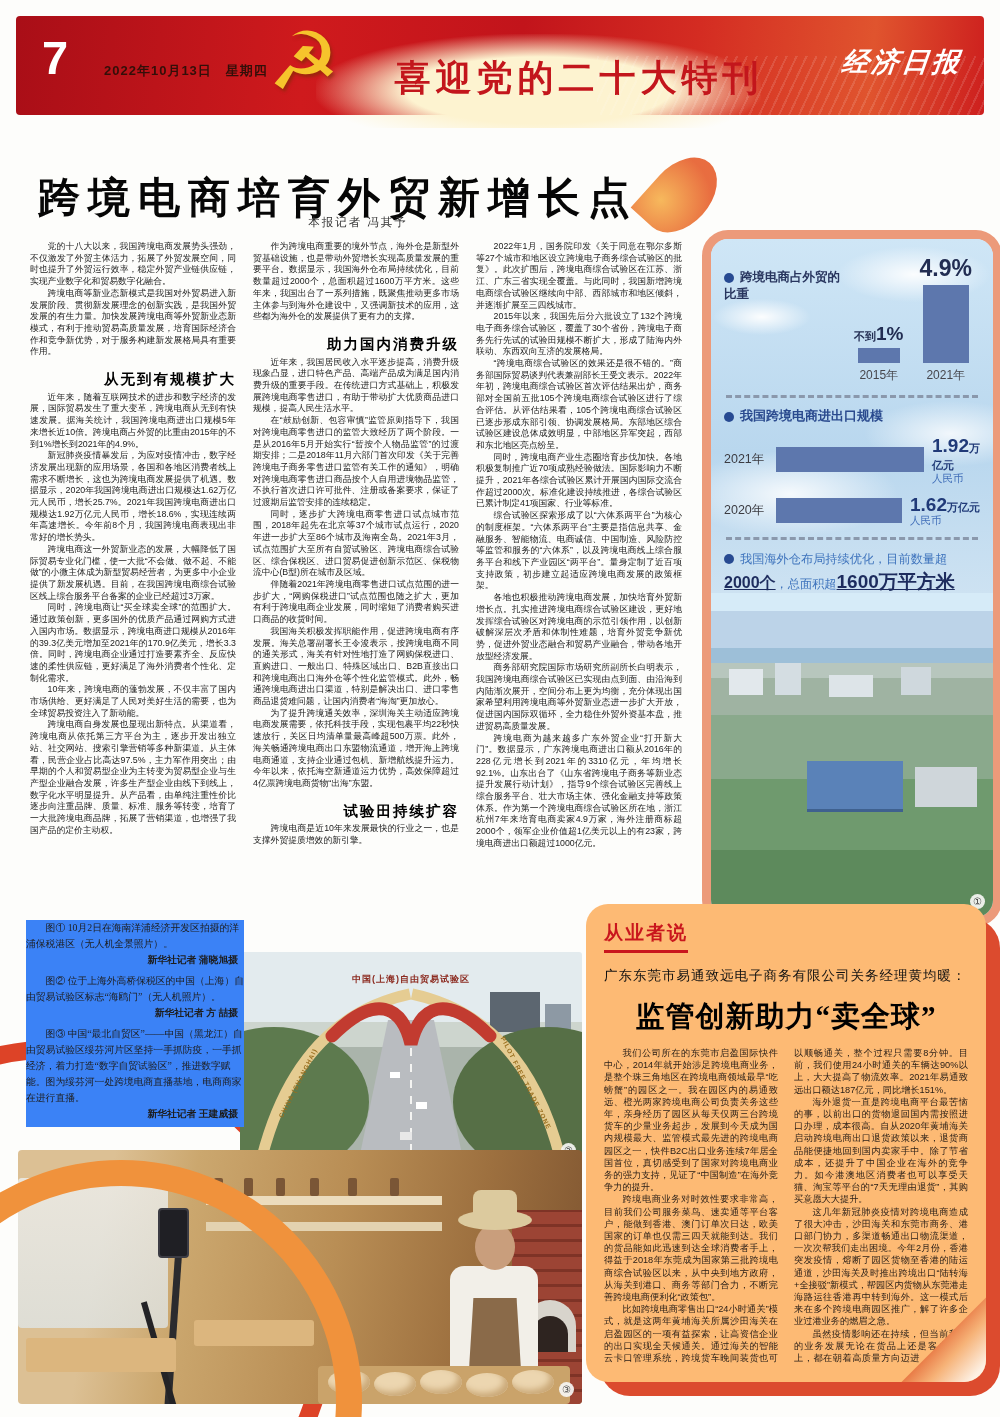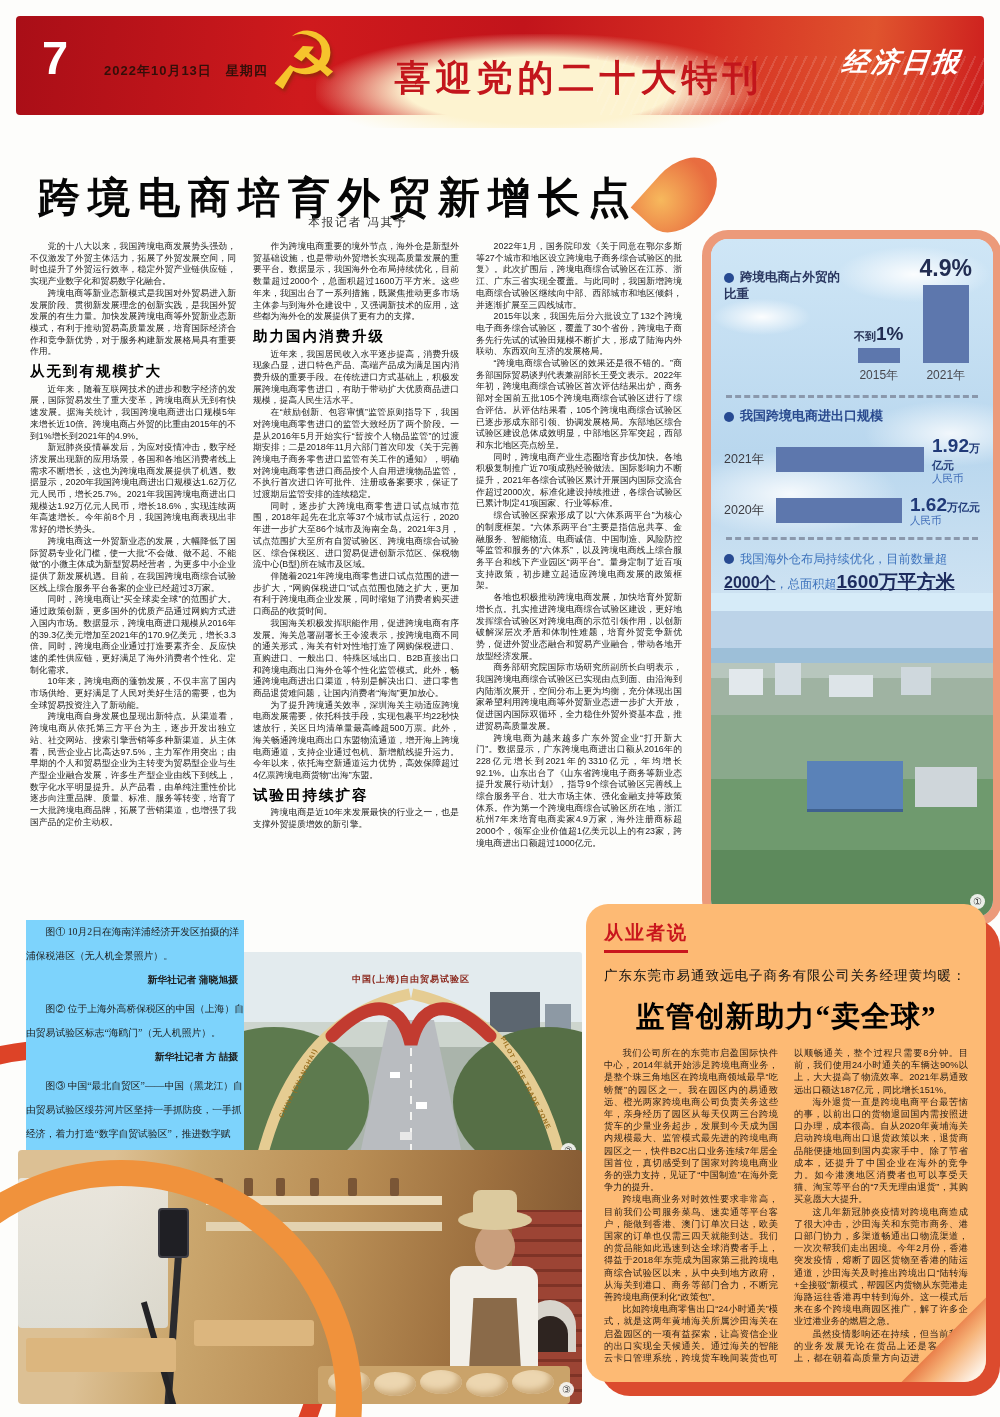--- a/index.html
+++ b/index.html
@@ -24,21 +24,21 @@
         font-style:italic;font-weight:bold;font-size:27px;color:#fff;letter-spacing:3px;transform:skewX(-6deg);}
 
   
   .headline{position:absolute;left:38px;top:142px;width:650px;font-size:42px;font-weight:900;
         letter-spacing:8px;color:#060606;z-index:1;}
   .byline{position:absolute;left:38px;top:215px;width:640px;text-align:center;z-index:1;
         font-family:Liberation Serif, serif;font-size:11.5px;color:#333;letter-spacing:2px;}
   .columns{position:absolute;left:30px;top:241px;width:652px;height:661px;z-index:1;
         column-count:3;column-gap:17px;font-size:8.8px;line-height:11.7px;text-align:justify;color:#1b1b1b;overflow:hidden;}
   .columns p{margin:0;text-indent:2em;}
-  .columns h2{font-size:14.5px;font-weight:bold;color:#000;text-align:left;margin:8px 0 6px;letter-spacing:2px;}
+  .columns h2{font-size:14.5px;font-weight:bold;color:#000;text-align:right;margin:16px 0 6px;letter-spacing:2px;}
 
   
   .flame{position:absolute;left:652px;top:152px;width:58px;height:86px;z-index:0;
         background:radial-gradient(circle at 30% 70%,#f6b14b,#e65d2b 70%);border-radius:58% 58% 58% 0;
         transform:rotate(42deg);opacity:.9;}
   .sidebar{position:absolute;left:702px;top:230px;width:282px;height:678px;z-index:2;
         border:9px solid #ec9a7a;border-radius:26px;overflow:hidden;background:#d6ebf8;}
   .ig{position:relative;height:354px;padding:14px 13px 0;box-sizing:border-box;color:#223a75;
         background:radial-gradient(70px 26px at 18% 22%,rgba(255,255,255,.95),transparent 70%),
                    radial-gradient(110px 40px at 72% 10%,rgba(255,255,255,.92),transparent 70%),
@@ -70,22 +70,22 @@
   .note{margin-top:10px;font-size:12.2px;line-height:1.5;color:#3f74bd;}
   .note b{font-size:16px;color:#1d2c5e;text-decoration:underline;}
   .note b.nbig{font-size:19px;}
   .aerial{position:absolute;left:0;right:0;bottom:0;height:306px;
         background:linear-gradient(180deg,#bcd3e8 0 12%,#9dbfd8 12% 17%,#b7c6bd 17% 22%,#9fb3a2 22% 34%,#8aa98c 34% 55%,#6f9a6e 55% 78%,#5d8a5c 78% 100%);}
   .bld{position:absolute;}
   .badge{position:absolute;width:15px;height:15px;border-radius:50%;background:rgba(246,246,244,.92);
         color:#444;font-size:10px;line-height:15px;text-align:center;}
 
   
-  .captions{position:absolute;left:26px;top:920px;width:218px;z-index:3;background:#7dd3fc;
-        font-family:"Liberation Serif",serif;font-size:9.8px;line-height:24px;color:#1d1d1d;}
+  .captions{position:absolute;left:26px;top:920px;width:218px;z-index:3;background:#3b82f6;
+        font-family:"Liberation Serif",serif;font-size:9.8px;line-height:16px;color:#1d1d1d;}
   .captions p{margin:0;}
   .captions p.cap{text-indent:2em;}
   .captions p.credit{text-align:right;padding-right:6px;margin-bottom:5px;font-weight:bold;}
 
   
   .gate{position:absolute;left:240px;top:952px;width:342px;height:212px;z-index:2;border-radius:3px;overflow:hidden;}
   .live{position:absolute;left:18px;top:1150px;width:564px;height:254px;z-index:3;border-radius:4px;overflow:hidden;
         background:linear-gradient(100deg,#dcc094 0 16%,#cba76e 30%,#b98e55 55%,#9d703f 78%,#7e5430);}
   .live .win{position:absolute;left:0;top:28px;width:150px;height:150px;border-radius:4px;opacity:.75;
         background:linear-gradient(#eef2f4,#dfe7ea);}

